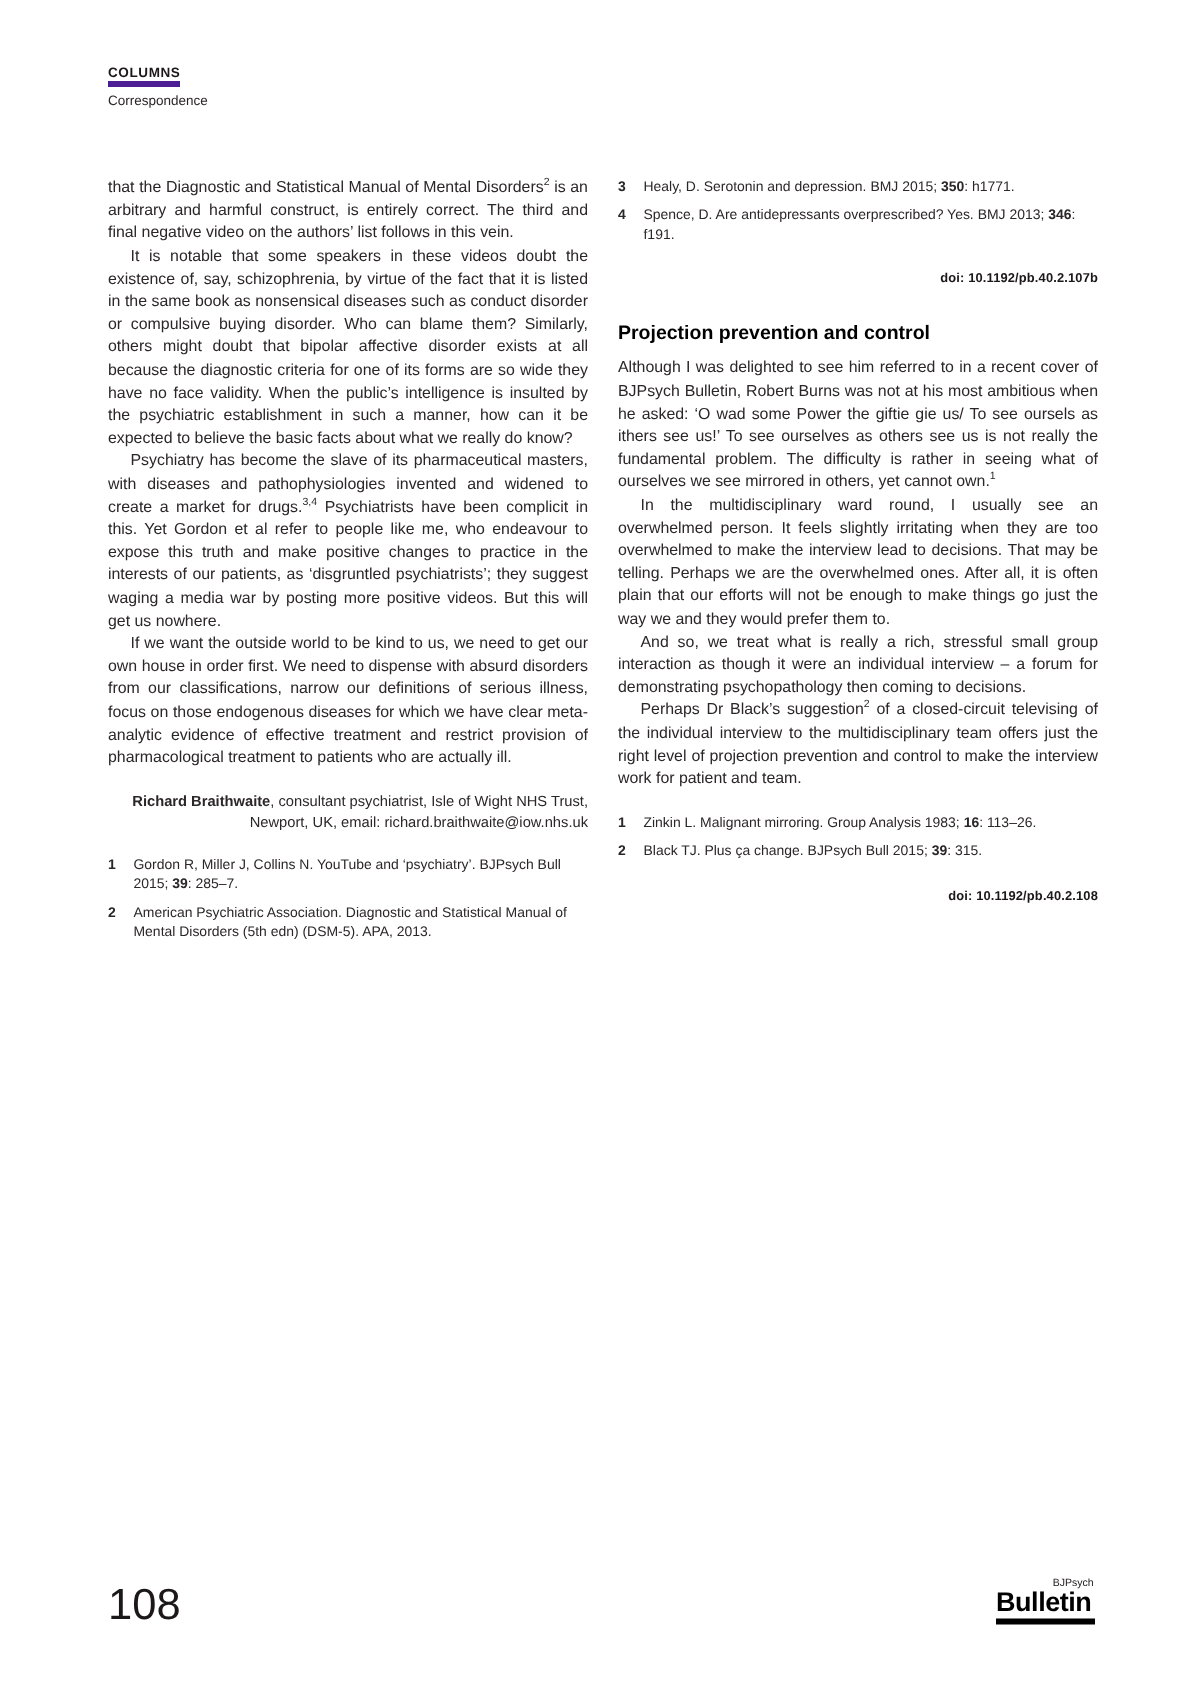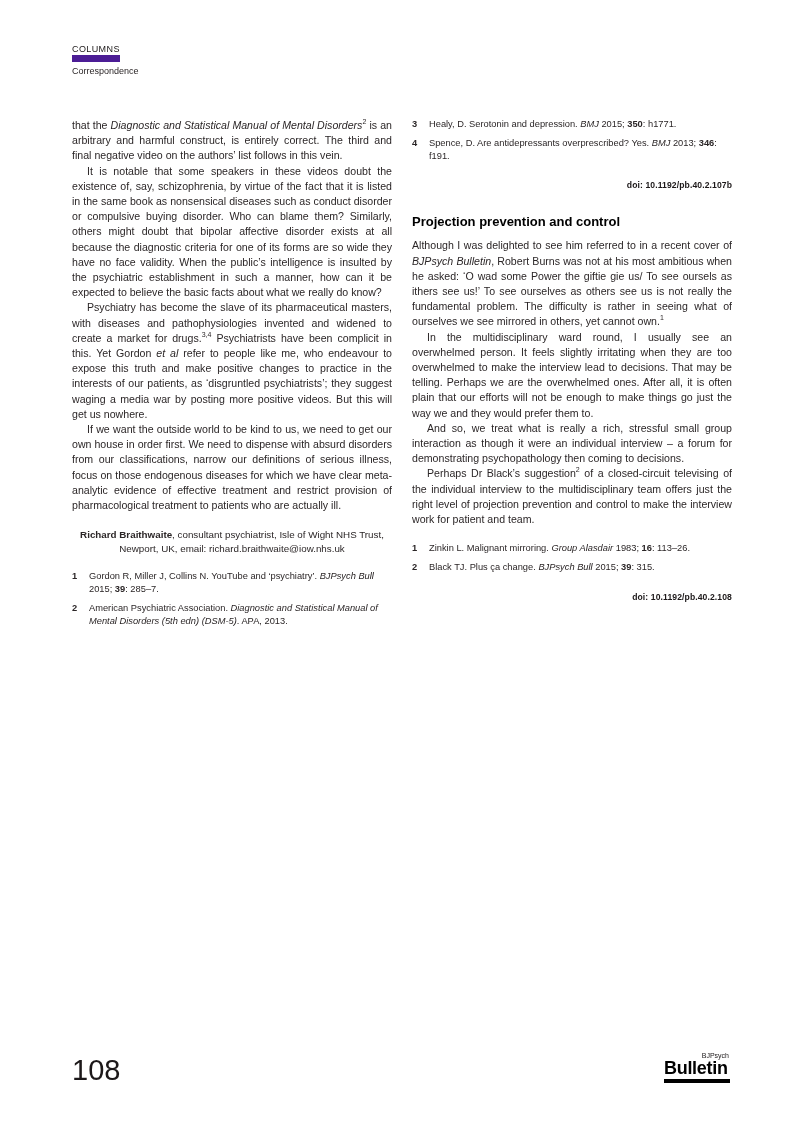--- a/index.html
+++ b/index.html
@@ -11,24 +11,24 @@
     background: #ffffff;
     overflow: hidden;
     font-family: "Liberation Sans", "DejaVu Sans", sans-serif;
     color: #2b2627;
   }
   
   .masthead { position: absolute; top: 38px; left: 72px; }
   .kicker {
     display: inline-block;
     font-size: 9px;
-    font-weight: normal;
+    font-weight: bold;
     letter-spacing: 0.4px;
     color: #1c1819;
-    border-bottom: 7px solid #4c1d95;
+    border-bottom: 4px solid #4c1d95;
     padding-bottom: 1px;
   }
   .section-label { font-size: 9px; margin-top: 4px; color: #2b2627; }
 
   
   .columns {
     position: absolute;
     top: 118px;
     left: 72px;
     display: flex;
@@ -39,29 +39,29 @@
   .body-p {
     margin: 0;
     font-size: 10.6px;
     line-height: 15.2px;
     text-align: justify;
     hyphens: auto;
     color: #2b2627;
   }
   .indent { text-indent: 15px; }
 
-  .seg-i { font-style: italic; }
+  .seg-i { }
   .seg-b { font-weight: bold; }
   .page sup { font-size: 7px; line-height: 0; vertical-align: super; }
 
   .signature {
     margin: 15px 0 0 0;
     font-size: 9.8px;
     line-height: 13.6px;
-    text-align: center;
+    text-align: right;
   }
 
   .refs { margin: 15px 0 0 0; padding: 0; list-style: none; }
   .ref { display: flex; margin-bottom: 6px; font-size: 9.3px; line-height: 12.8px; }
   .ref-num { flex: none; width: 17px; font-weight: bold; }
   .ref-text { flex: 1; text-align: left; }
 
   .doi {
     margin-top: 18px;
     font-size: 8.6px;
@@ -147,21 +147,21 @@
 
       <p class="body-p"><span>Although I was delighted to see him referred to in a recent cover of </span><span class="seg-i">BJPsych Bulletin</span><span>, Robert Burns was not at his most ambitious when he asked: ‘O wad some Power the giftie gie us/ To see oursels as ithers see us!’ To see ourselves as others see us is not really the fundamental problem. The difficulty is rather in seeing what of ourselves we see mirrored in others, yet cannot own.</span><sup>1</sup></p>
       <p class="body-p indent"><span>In the multidisciplinary ward round, I usually see an overwhelmed person. It feels slightly irritating when they are too overwhelmed to make the interview lead to decisions. That may be telling. Perhaps we are the overwhelmed ones. After all, it is often plain that our efforts will not be enough to make things go just the way we and they would prefer them to.</span></p>
       <p class="body-p indent"><span>And so, we treat what is really a rich, stressful small group interaction as though it were an individual interview – a forum for demonstrating psychopathology then coming to decisions.</span></p>
       <p class="body-p indent"><span>Perhaps Dr Black’s suggestion</span><sup>2</sup><span> of a closed-circuit televising of the individual interview to the multidisciplinary team offers just the right level of projection prevention and control to make the interview work for patient and team.</span></p>
 
 
       <ul class="refs">
         <li class="ref">
           <span class="ref-num">1</span>
-          <span class="ref-text"><span>Zinkin L. Malignant mirroring. </span><span class="seg-i">Group Alasdair</span><span> 1983; </span><span class="seg-b">16</span><span>: 113–26.</span></span>
+          <span class="ref-text"><span>Zinkin L. Malignant mirroring. </span><span class="seg-i">Group Analysis</span><span> 1983; </span><span class="seg-b">16</span><span>: 113–26.</span></span>
         </li>
         <li class="ref">
           <span class="ref-num">2</span>
           <span class="ref-text"><span>Black TJ. Plus ça change. </span><span class="seg-i">BJPsych Bull</span><span> 2015; </span><span class="seg-b">39</span><span>: 315.</span></span>
         </li>
       </ul>
 
       <div class="doi">doi: 10.1192/pb.40.2.108</div>
     </div>
 

